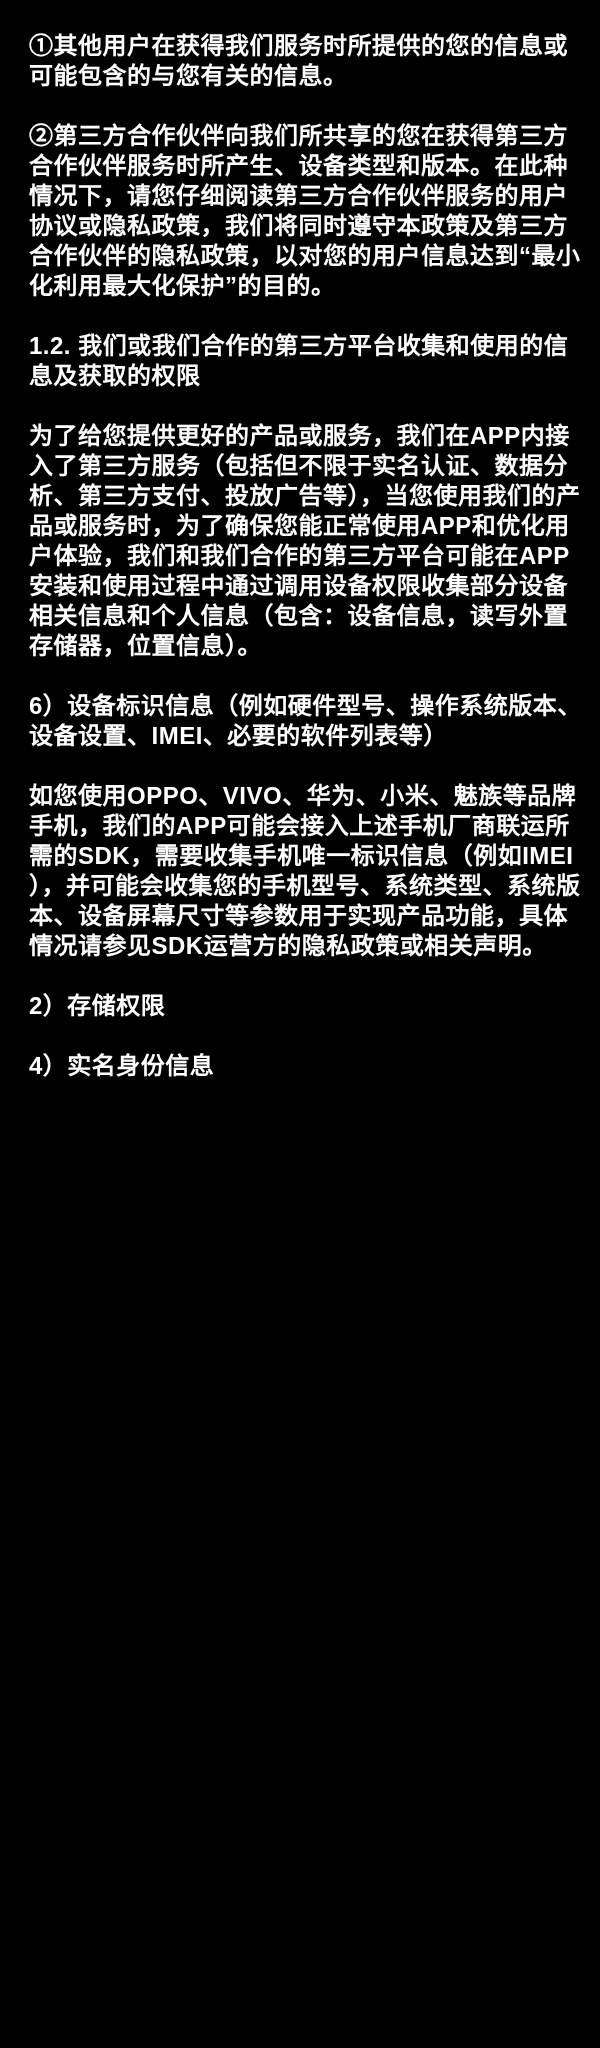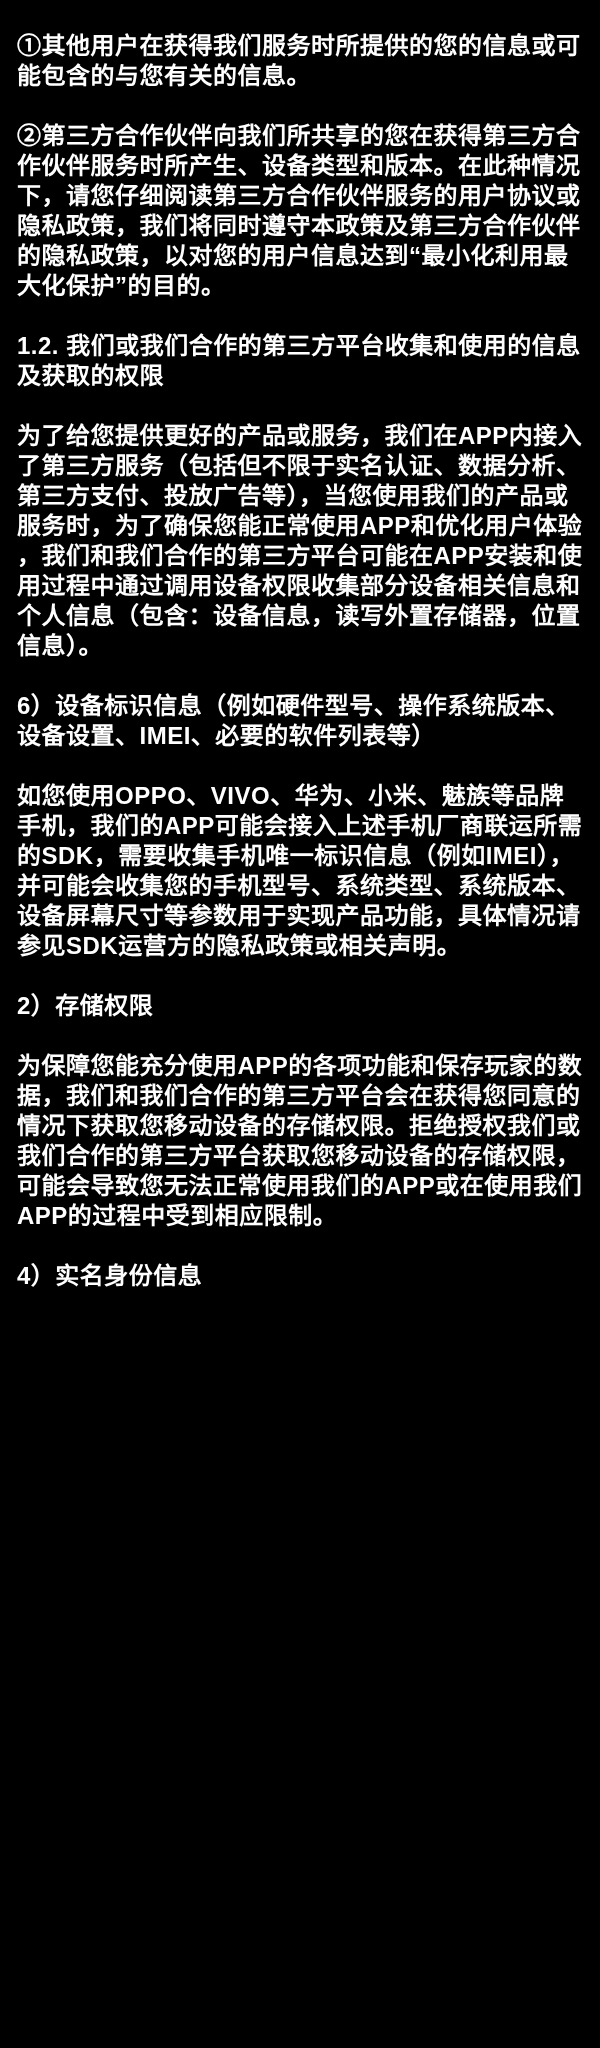--- a/index.html
+++ b/index.html
@@ -20,33 +20,32 @@
     font-family: "Liberation Sans", sans-serif;
     font-weight: 700;
     font-size: 24px;
     line-height: 30px;
     letter-spacing: 0.5px;
     word-break: break-all;
     line-break: anywhere;
     text-align: left;
   }
   .policy-doc p {
-    margin: 0 0 30px 0;
+    margin: 0 0 30px 12px;
     padding: 0;
   }
   .policy-doc p:last-child {
     margin-bottom: 0;
   }
 </style>
 </head>
 <body>
 
 <div class="policy-doc">
   <p>①其他用户在获得我们服务时所提供的您的信息或可能包含的与您有关的信息。</p>
   <p>②第三方合作伙伴向我们所共享的您在获得第三方合作伙伴服务时所产生、设备类型和版本。在此种情况下，请您仔细阅读第三方合作伙伴服务的用户协议或隐私政策，我们将同时遵守本政策及第三方合作伙伴的隐私政策，以对您的用户信息达到“最小化利用最大化保护”的目的。</p>
   <p>1.2. 我们或我们合作的第三方平台收集和使用的信息及获取的权限</p>
   <p>为了给您提供更好的产品或服务，我们在APP内接入了第三方服务（包括但不限于实名认证、数据分析、第三方支付、投放广告等），当您使用我们的产品或服务时，为了确保您能正常使用APP和优化用户体验，我们和我们合作的第三方平台可能在APP安装和使用过程中通过调用设备权限收集部分设备相关信息和个人信息（包含：设备信息，读写外置存储器，位置信息）。</p>
   <p>6）设备标识信息（例如硬件型号、操作系统版本、设备设置、IMEI、必要的软件列表等）</p>
   <p>如您使用OPPO、VIVO、华为、小米、魅族等品牌手机，我们的APP可能会接入上述手机厂商联运所需的SDK，需要收集手机唯一标识信息（例如IMEI），并可能会收集您的手机型号、系统类型、系统版本、设备屏幕尺寸等参数用于实现产品功能，具体情况请参见SDK运营方的隐私政策或相关声明。</p>
   <p>2）存储权限</p>
-  <p>为保障您能充分使用APP的各项功能和保存玩家的数据，我们和我们合作的第三方平台会在获得您同意的情况下获取您移动设备的存储权限。拒绝授权我们或我们合作的第三方平台获取您移动设备的存储权限，可能会导致您无法正常使用我们的APP或在使用我们APP的过程中受到相应限制。</p>
   <p>4）实名身份信息</p>
 </div>
 
 </body></html>

